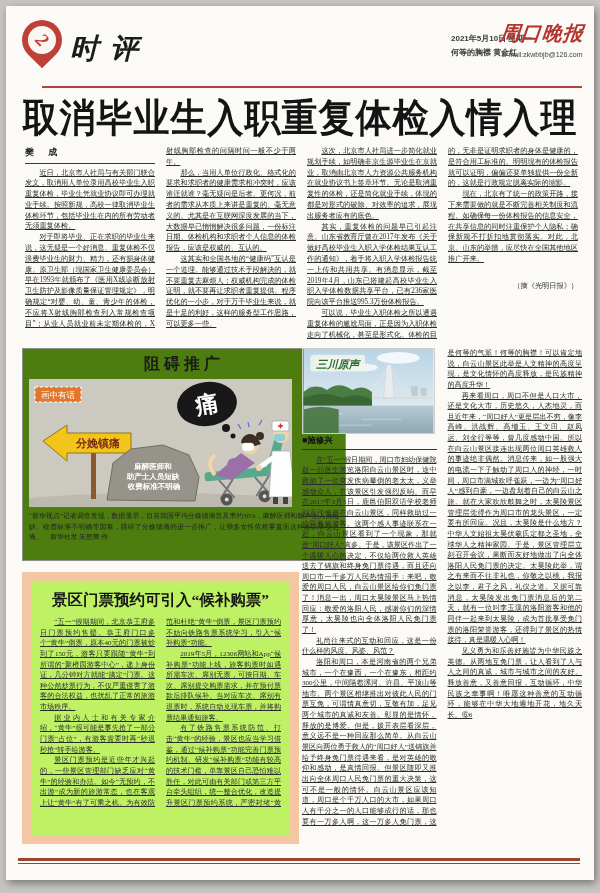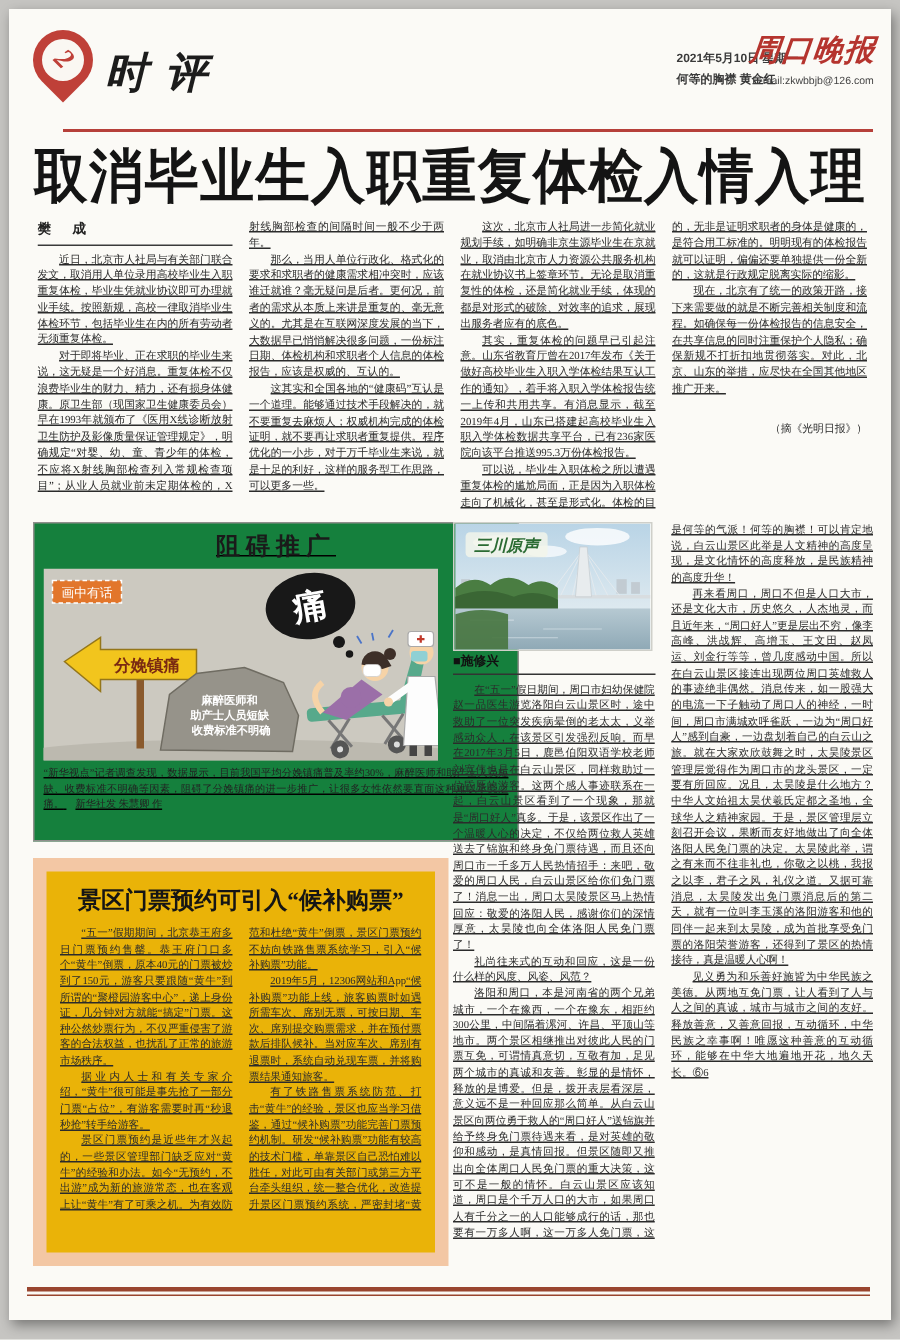--- a/index.html
+++ b/index.html
@@ -27,29 +27,29 @@
        color:#141414;letter-spacing:1px;transform:scaleY(1.08);}
   
   .lead-body{position:absolute;left:19px;top:140px;width:553px;height:196px;column-count:4;column-gap:11px;
        column-fill:auto;font-size:7.2px;line-height:1.5;color:#2b2b2b;overflow:hidden;text-align:justify;}
   .byline{font-size:9px;font-weight:bold;letter-spacing:6px;border-bottom:1.5px solid #3a3a3a;
        padding-bottom:3px;margin-bottom:4px;color:#222;}
   p{margin:0;text-indent:2em;text-decoration:underline;}
   .src{text-align:right;margin-top:16px;}
   
   .cartoon-box{position:absolute;left:16px;top:342px;width:324px;height:213px;border:1px solid #8f8f8c;
-       background:#15803d;box-sizing:border-box;padding:3px 6px;text-decoration:underline;}
+       background:#4d7c0f;box-sizing:border-box;padding:3px 6px;}
   .cartoon-box h2{margin:2px 0 4px;text-align:center;font-size:16px;font-weight:900;color:#1a1a1a;letter-spacing:4px;}
   .cartoon{display:block;width:263px;height:128px;}
   .caption{margin-top:4px;font-size:6.8px;line-height:1.55;color:#222;text-align:justify;}
   .caption .credit{margin-left:6px;white-space:nowrap;}
   
   .ticket-box{position:absolute;left:16px;top:566px;width:277px;height:272px;background:#f3c7a4;
        box-sizing:border-box;padding:9px;}
-  .ticket-inner{background:#eab308;width:100%;height:100%;box-sizing:border-box;padding:7px 9px;}
+  .ticket-inner{background:#bef264;width:100%;height:100%;box-sizing:border-box;padding:7px 9px;}
   .ticket-inner h2{margin:2px 0 6px;text-align:center;font-size:15.5px;font-weight:900;color:#151515;}
   .ticket-body{column-count:2;column-gap:11px;column-fill:auto;height:200px;overflow:hidden;
        font-size:7.1px;line-height:1.5;color:#2b2b2b;text-align:justify;}
   
   .city{position:absolute;left:296px;top:342px;width:280px;height:514px;}
   .city h2{margin:0 0 8px;text-align:center;font-size:17px;font-weight:900;color:#141414;}
   .city-body{column-count:2;column-gap:11px;column-fill:auto;height:480px;overflow:hidden;
        font-size:7.1px;line-height:1.5;color:#2b2b2b;text-align:justify;}
   .figure{break-inside:avoid;margin-bottom:0;}
   .photo{display:block;width:133px;height:86px;border:1px solid #cfcfc9;box-sizing:border-box;}

